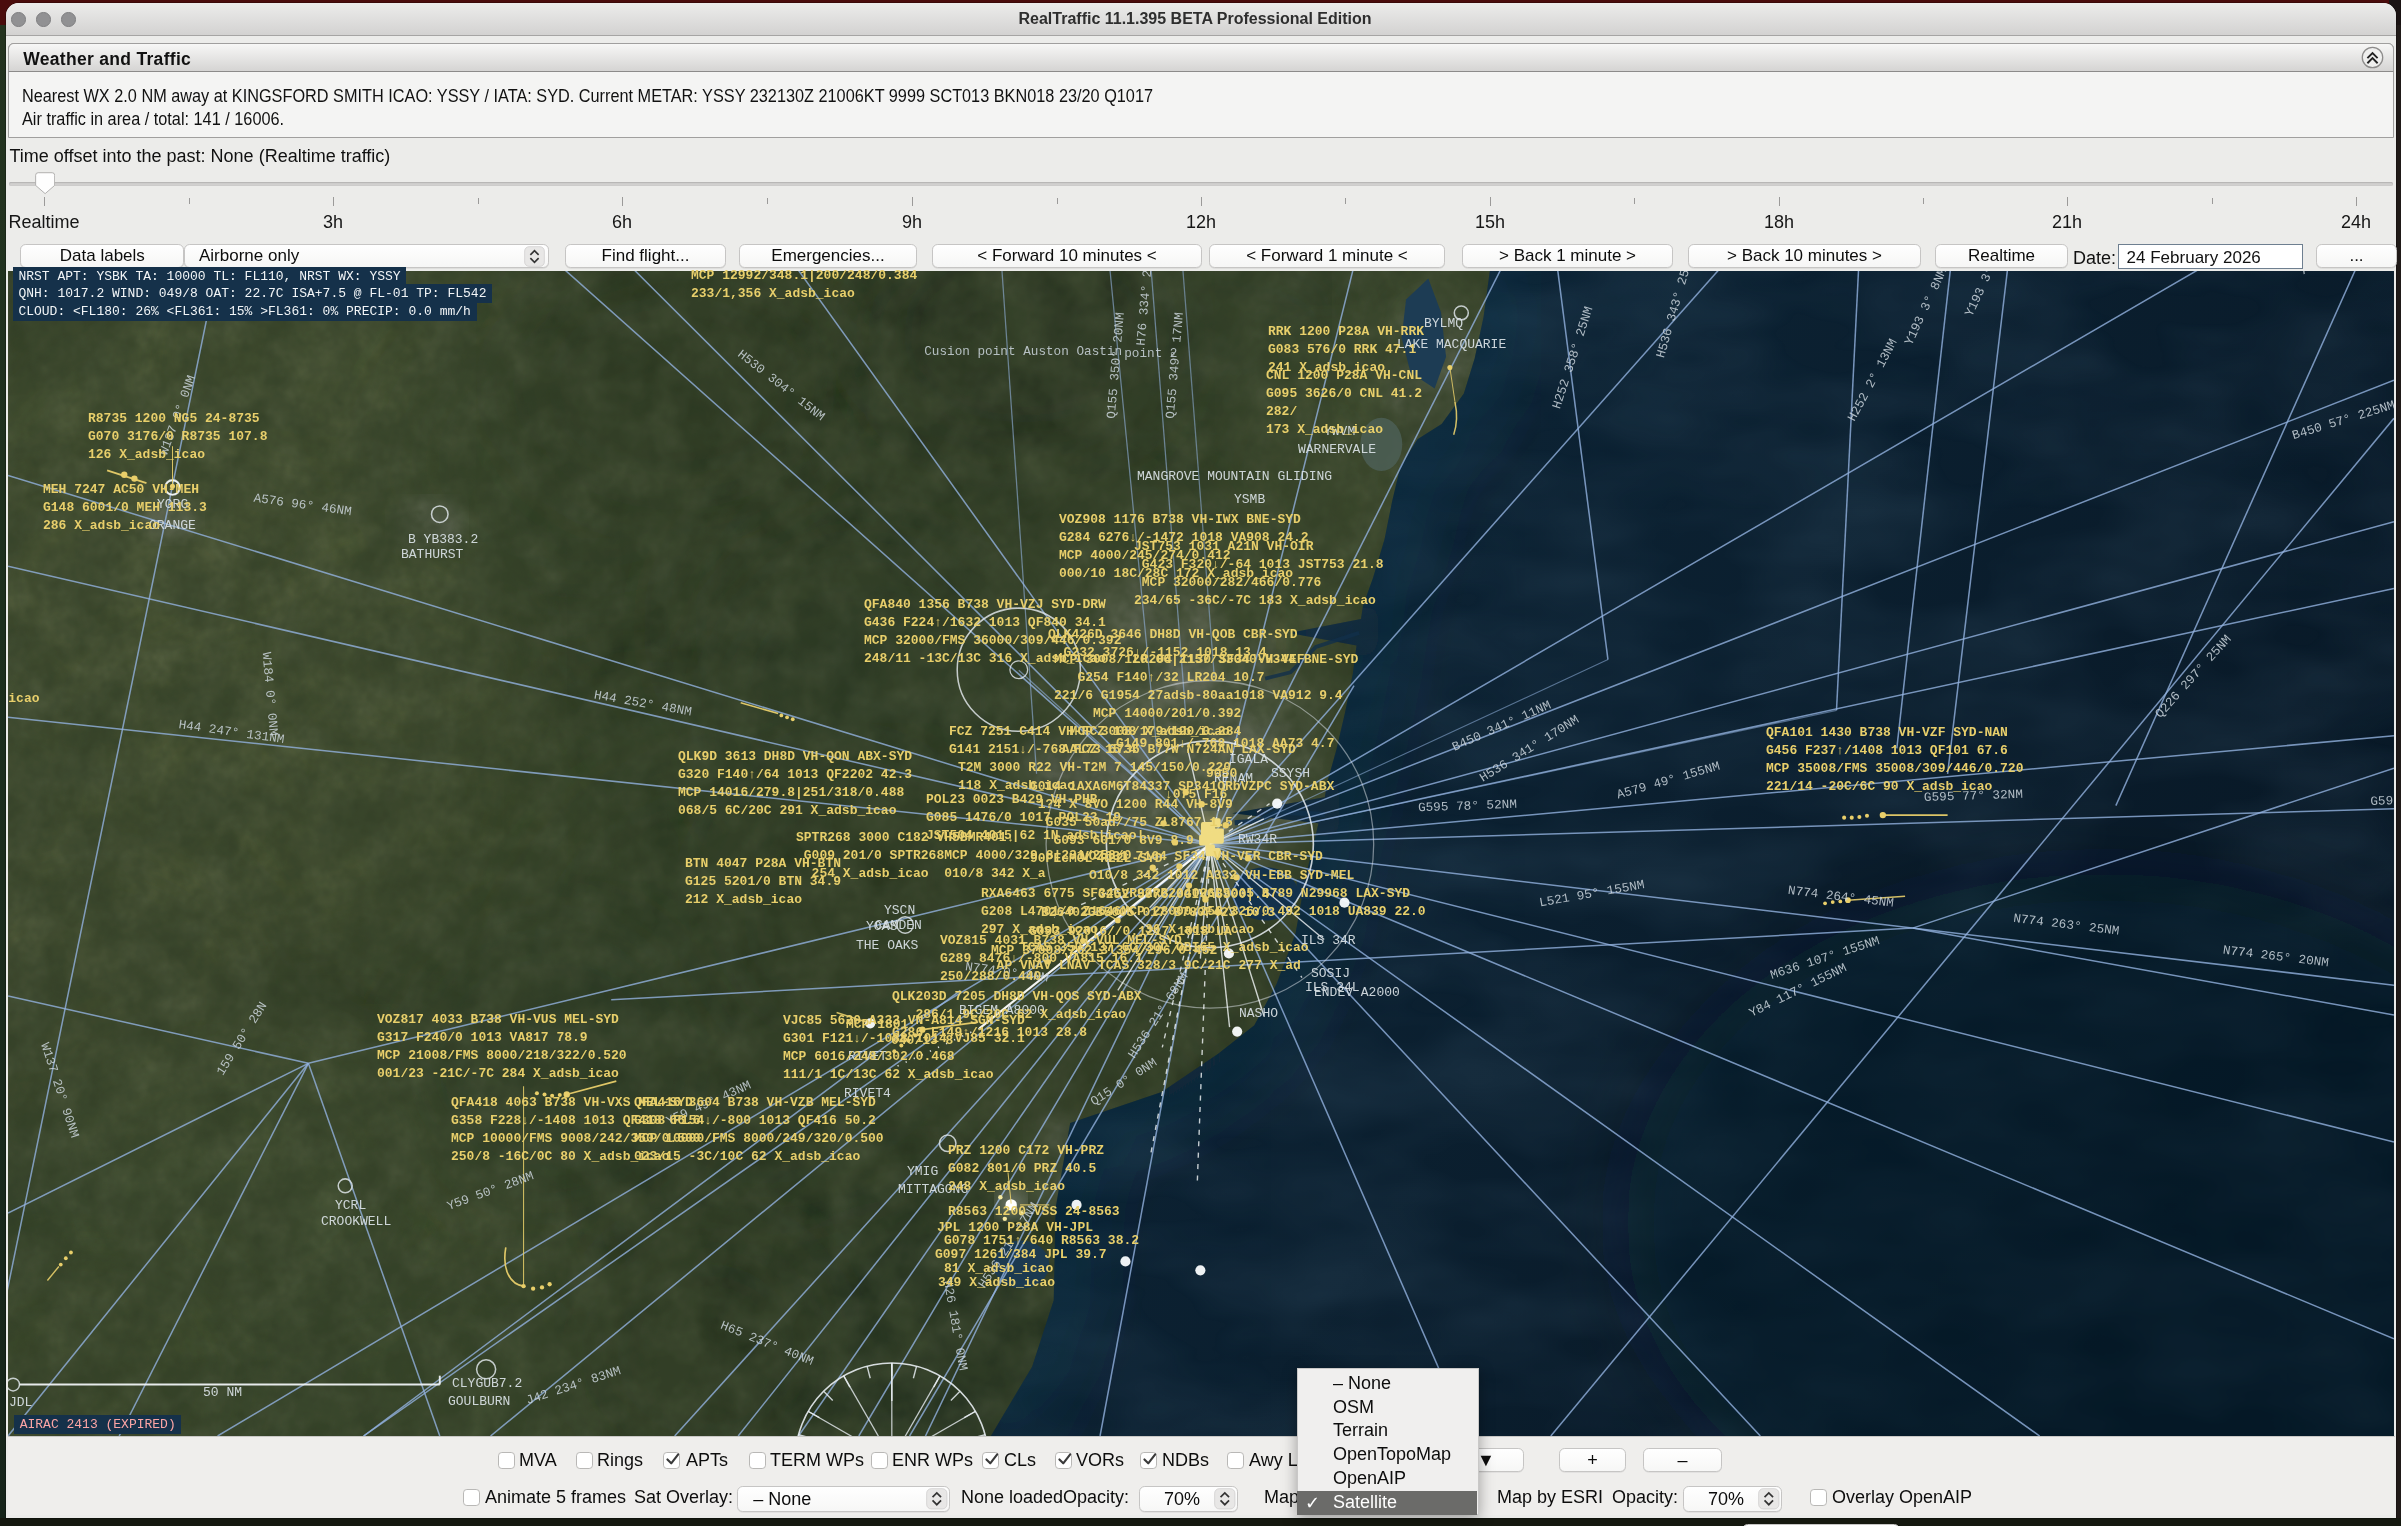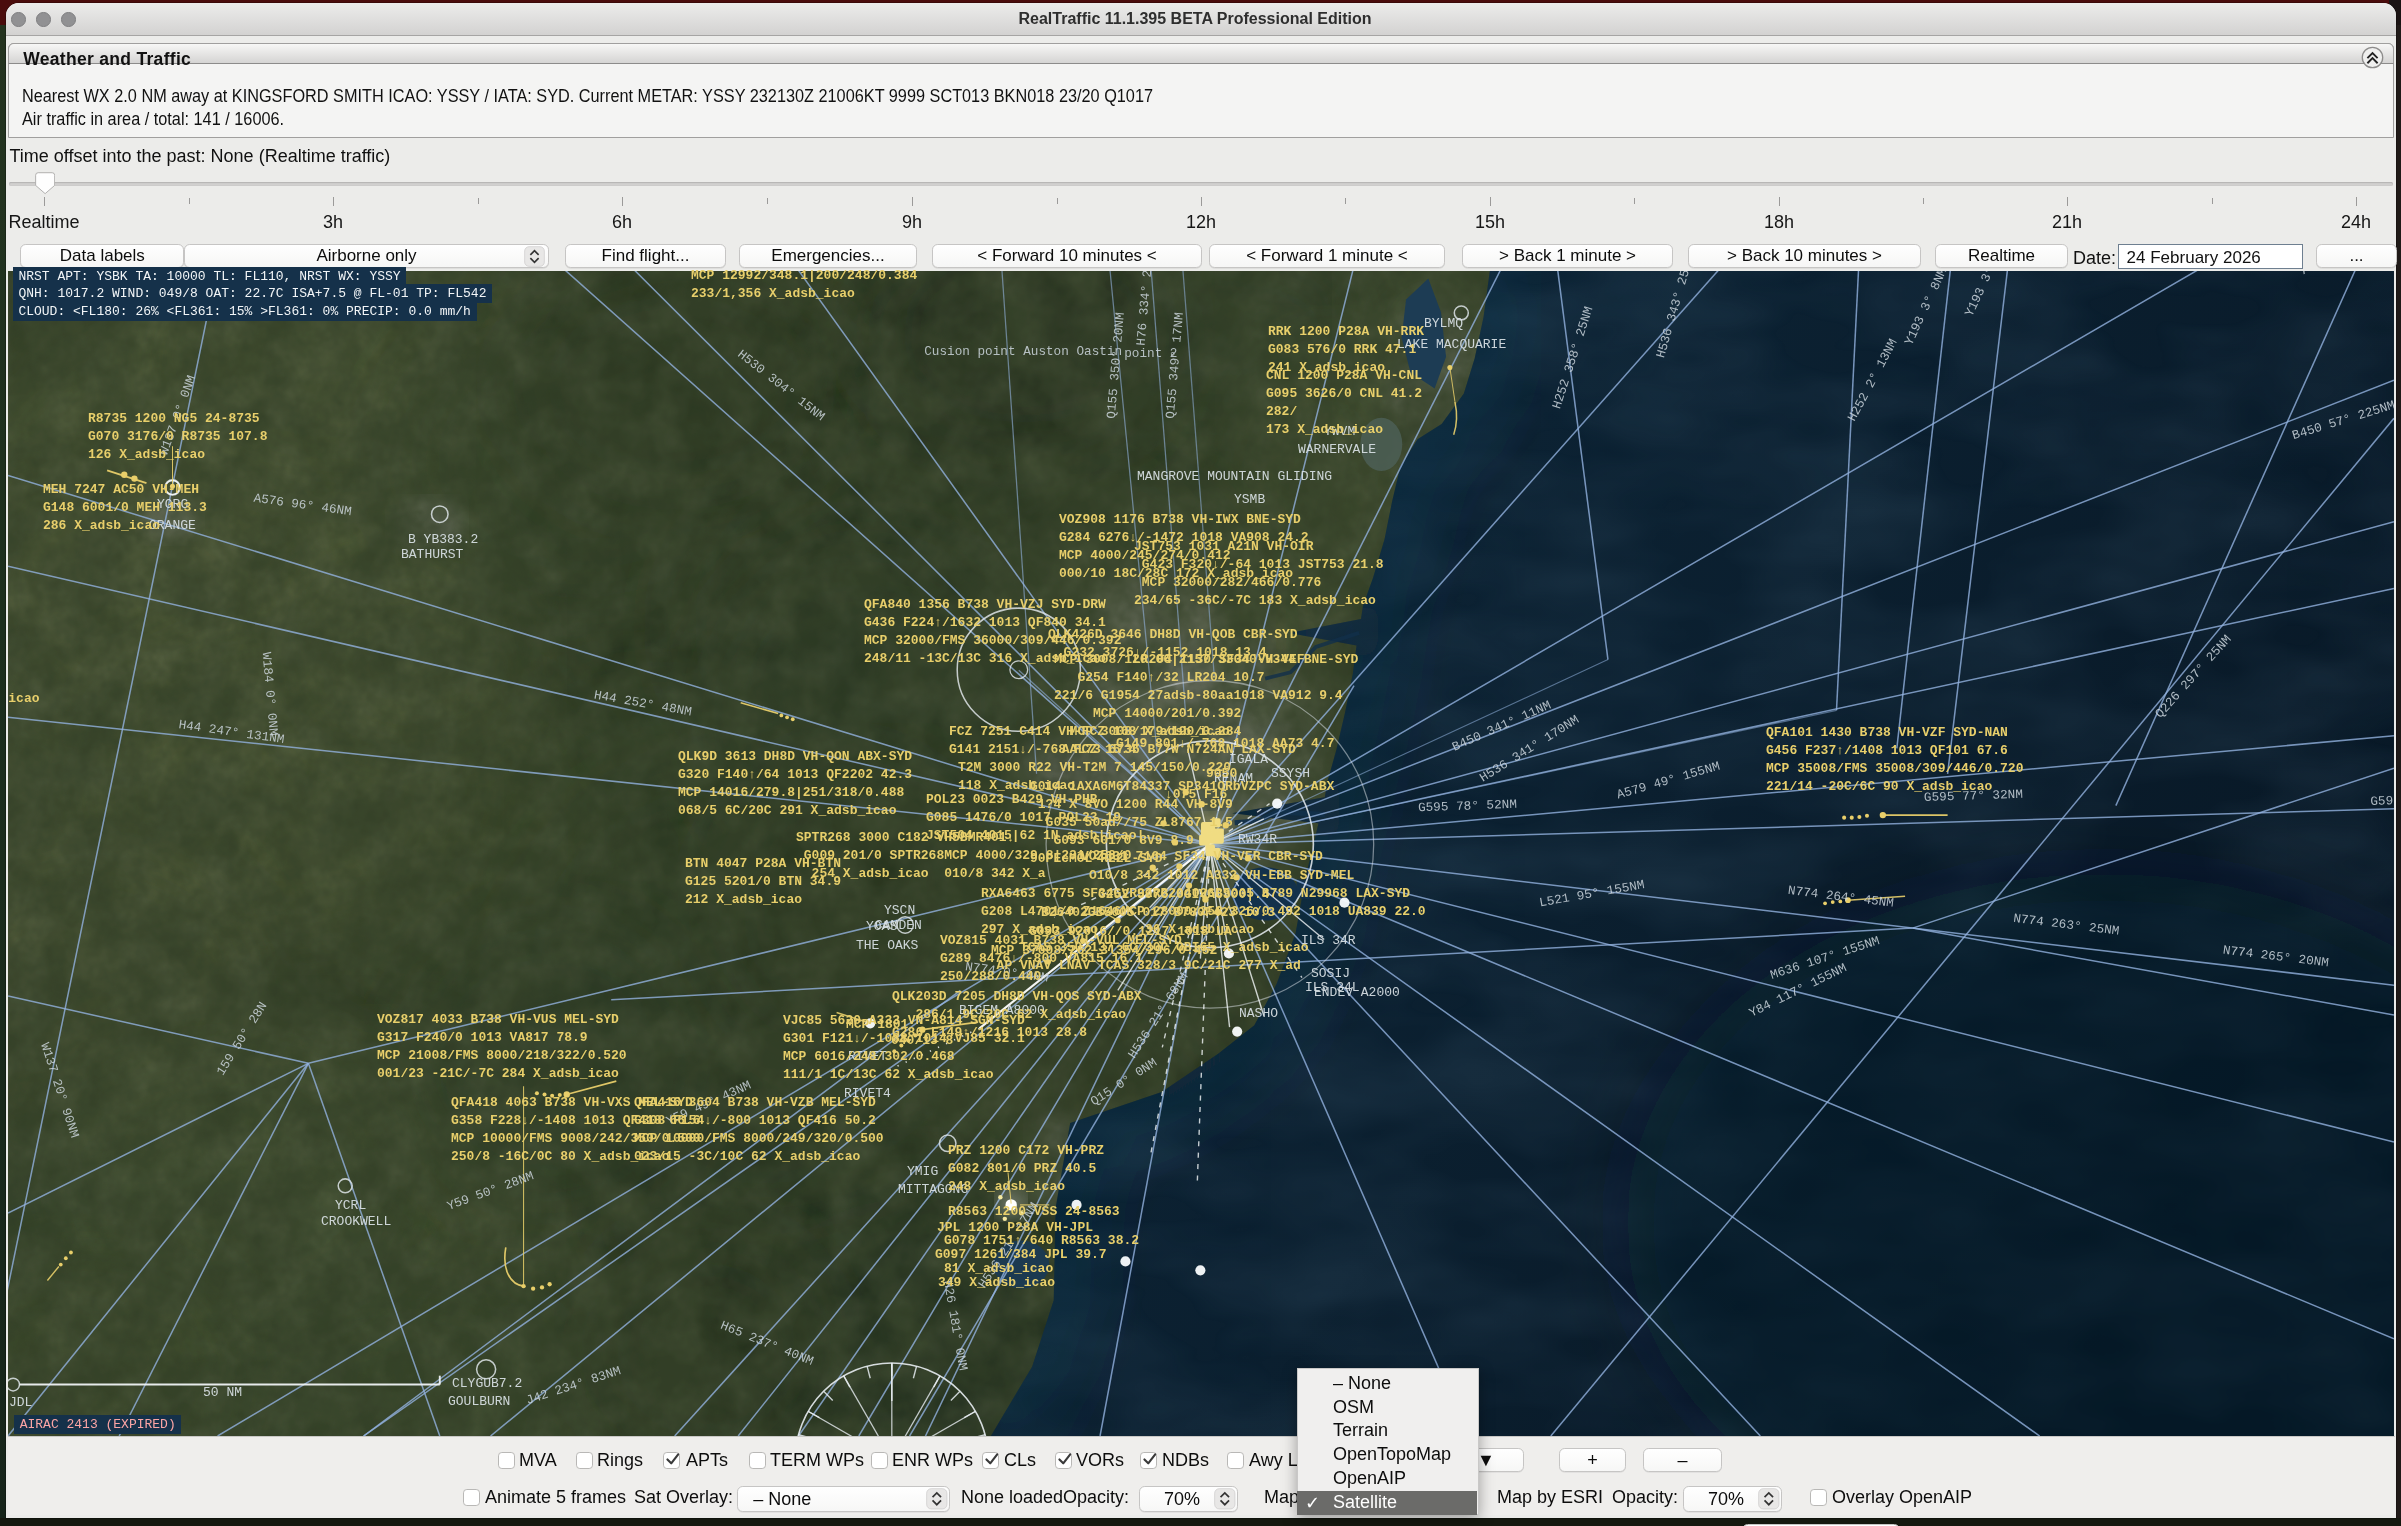--- a/index.html
+++ b/index.html
@@ -1,21 +1,21 @@
 <!DOCTYPE html>
 <html style="font-size:10.2px"><head><meta charset="utf-8"><style>
 *{margin:0;padding:0;box-sizing:border-box}
 html,body{width:2401px;height:1526px;overflow:hidden;background:#440d0d;font-family:"Liberation Sans",sans-serif}
 .abs{position:absolute}
 #win{position:absolute;left:6.3px;top:2.5px;width:2390px;height:1515px;background:#ececea;border-radius:12.7px 12.7px 0 0;box-shadow:0 0 0 0.6px rgba(0,0,0,.4)}
 #titlebar{position:absolute;left:6.3px;top:2.5px;width:2390px;height:33px;background:linear-gradient(#ececeb,#d3d2d1);border-radius:12.7px 12.7px 0 0;border-bottom:0.6px solid #a6a5a4}
 .light{position:absolute;top:12px;width:14.6px;height:14.6px;border-radius:50%;background:#919193;border:0.6px solid #7e7e80}
 #title{position:absolute;top:10.2px;left:0;width:2390px;text-align:center;font-weight:bold;font-size:16px;color:#2e2e2e}
 #grpbox{position:absolute;left:8.3px;top:43px;width:2386px;height:95px;border:0.6px solid #a09f9e;border-radius:5.7px 5.7px 0 0;background:#f4f4f3}
-#grphdr{position:absolute;left:8.3px;top:43px;width:2386px;height:21px;background:linear-gradient(#f7f7f6,#d5d4d3);border:0.6px solid #a09f9e;border-radius:5.7px 5.7px 0 0;border-bottom:0.6px solid #8c8b8a}
+#grphdr{position:absolute;left:8.3px;top:43px;width:2386px;height:29px;background:linear-gradient(#f7f7f6,#d5d4d3);border:0.6px solid #a09f9e;border-radius:5.7px 5.7px 0 0;border-bottom:0.6px solid #8c8b8a}
 #grphdr span{position:absolute;left:14px;top:5.1px;font-weight:bold;font-size:17.5px;letter-spacing:0.3px;color:#111}
 #wxtext{position:absolute;left:22px;top:85px;font-size:17.5px;color:#111;line-height:23px;white-space:pre;transform:scaleX(0.93);transform-origin:0 0}
 #timeoff{position:absolute;left:9.5px;top:146px;font-size:18px;color:#111}
 #slidertrack{position:absolute;left:9px;top:182px;width:2384px;height:3.8px;background:#d2d1d0;border-radius:1.9px;box-shadow:inset 0 0.6px 1.3px rgba(0,0,0,.25)}
 .tick{position:absolute;width:1.3px;background:#9b9a99}
 .ticklbl{position:absolute;top:212px;font-size:18px;color:#161616;transform:translateX(-50%)}
 .btn{position:absolute;top:244px;height:24px;background:linear-gradient(#ffffff,#f6f6f5);border:0.6px solid #c6c5c4;border-radius:5.7px;font-size:17px;color:#0c0c0c;text-align:center;line-height:22px;box-shadow:0 0.6px 0.6px rgba(0,0,0,.12)}
 .ylab{position:absolute;font-family:"Liberation Mono",monospace;font-weight:bold;font-size:13px;line-height:18px;color:#e8cf6b;white-space:pre;z-index:30}
 .wlab{position:absolute;font-family:"Liberation Mono",monospace;font-size:13px;line-height:16.5px;color:rgba(218,226,230,.92);white-space:pre;z-index:20}
 .navbox{position:absolute;background:#15314a;color:#f2f5f7;font-family:"Liberation Mono",monospace;font-size:13px;padding:1.9px 5.7px 1.9px 5.7px;white-space:pre;z-index:40}
@@ -74,21 +74,21 @@
 <div class="ticklbl" style="left:1490px">15h</div>
 <div class="tick" style="left:1779px;top:197px;height:9px"></div>
 <div class="tick" style="left:1923px;top:198px;height:6.3px"></div>
 <div class="ticklbl" style="left:1779px">18h</div>
 <div class="tick" style="left:2067px;top:197px;height:9px"></div>
 <div class="tick" style="left:2212px;top:198px;height:6.3px"></div>
 <div class="ticklbl" style="left:2067px">21h</div>
 <div class="tick" style="left:2356px;top:197px;height:9px"></div>
 <div class="ticklbl" style="left:2356px">24h</div>
 <div class="btn" style="left:20.3px;width:164px">Data labels</div>
-<div class="btn" style="left:184px;width:365px;text-align:center;">Airborne only</div>
+<div class="btn" style="left:184px;width:365px;text-align:left;padding-left:14px">Airborne only</div>
 <svg class="abs" style="left:524px;top:246px;z-index:5" width="21" height="21" viewBox="0 0 33 33">
 <rect x="1" y="1" width="31" height="31" rx="7" fill="#e8e7e6" stroke="#c9c8c7"></rect>
 <path d="M10 14 L16.5 7.5 L23 14" fill="none" stroke="#333" stroke-width="2.6"></path>
 <path d="M10 19 L16.5 25.5 L23 19" fill="none" stroke="#333" stroke-width="2.6"></path>
   </svg>
 <div class="btn" style="left:565px;width:161px">Find flight...</div>
 <div class="btn" style="left:739px;width:178px">Emergencies...</div>
 <div class="btn" style="left:932px;width:270px">&lt; Forward 10 minutes &lt;</div>
 <div class="btn" style="left:1209px;width:236px">&lt; Forward 1 minute &lt;</div>
 <div class="btn" style="left:1462px;width:211px">&gt; Back 1 minute &gt;</div>

